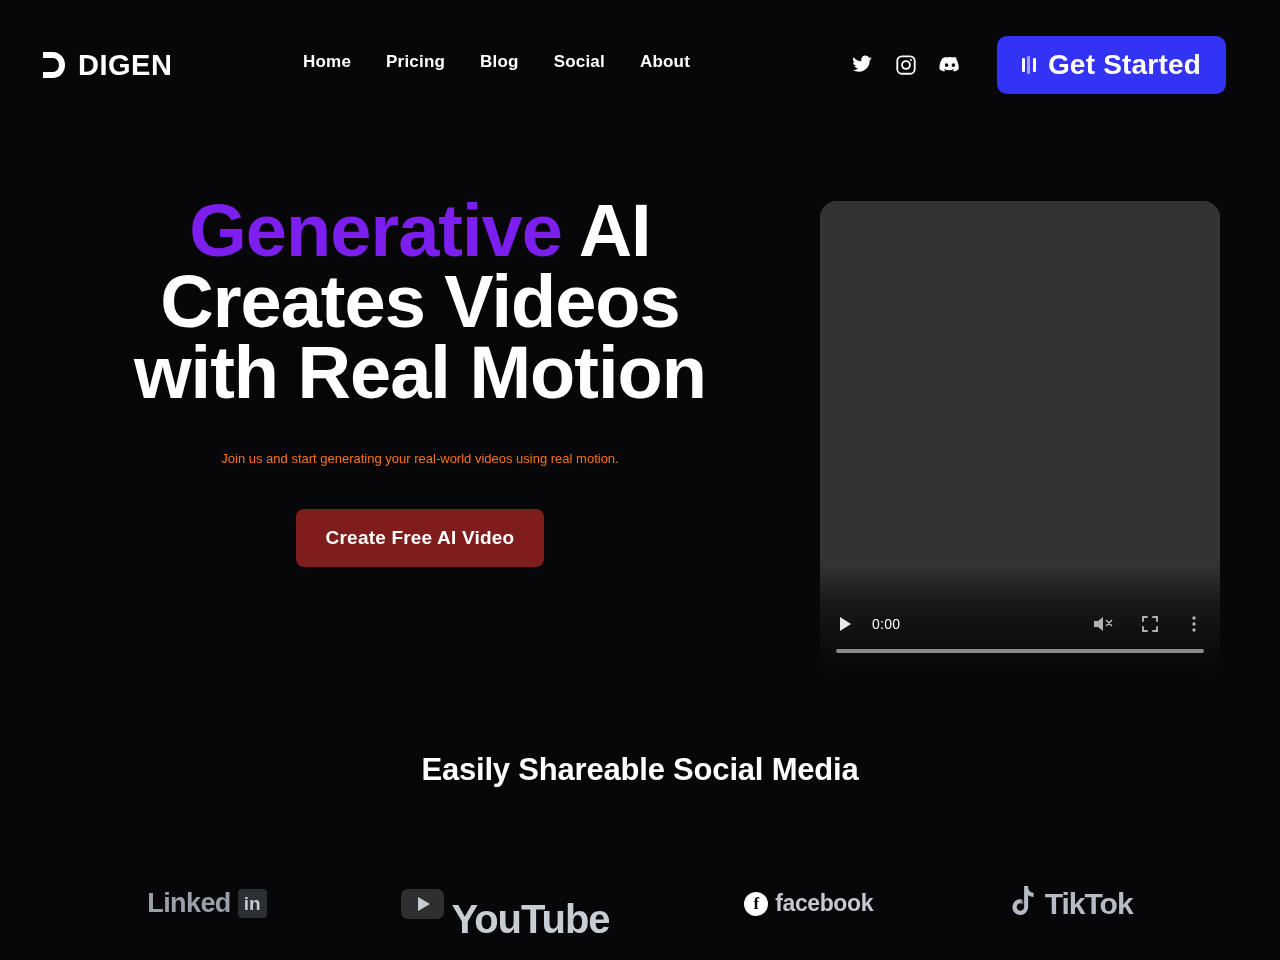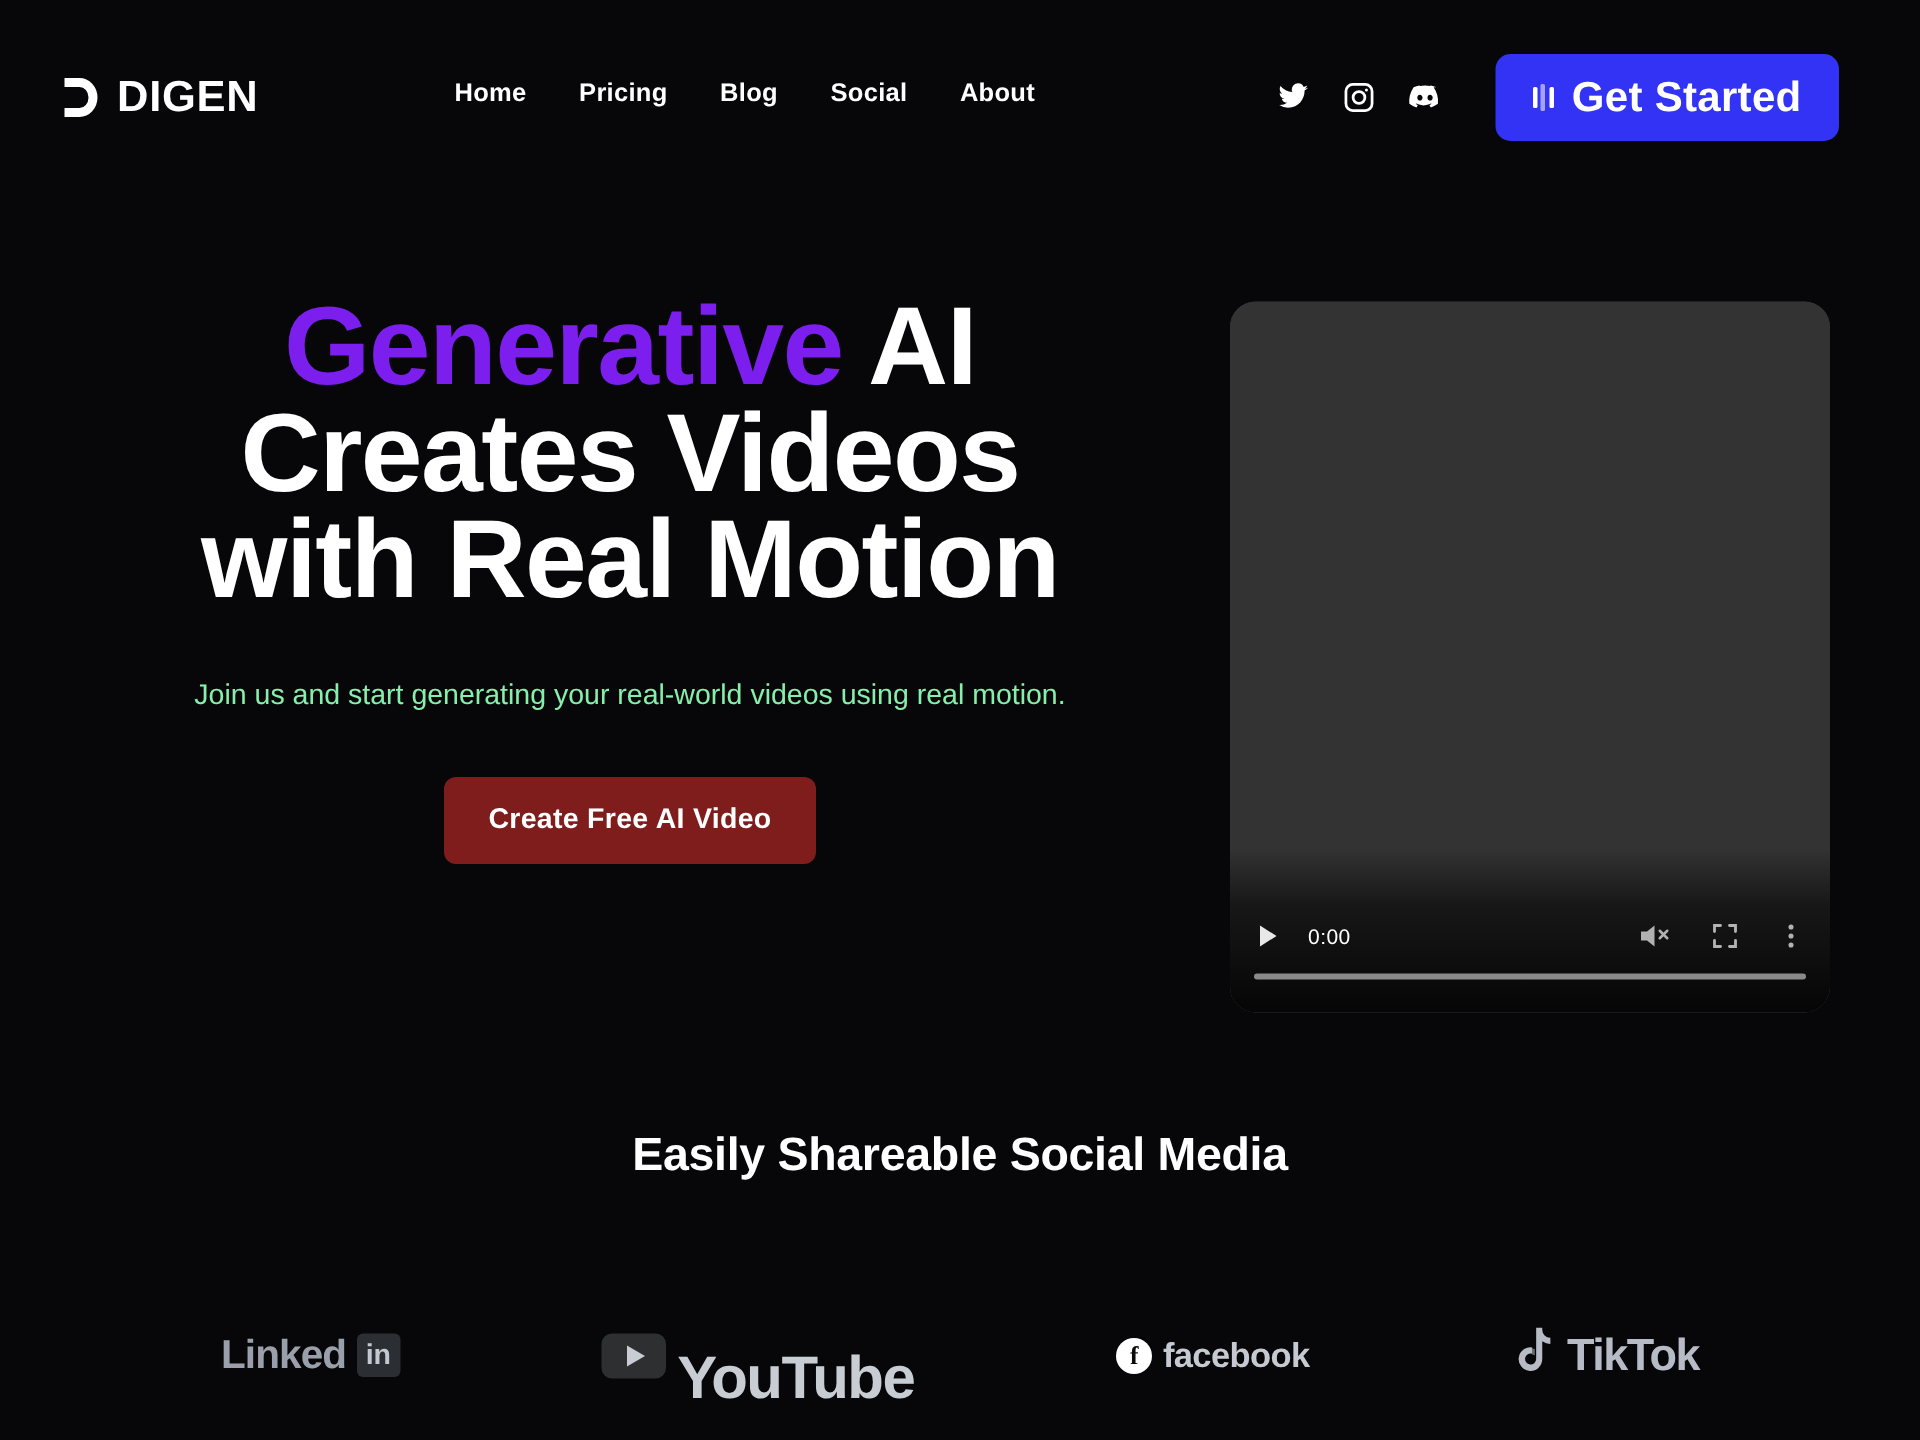--- a/index.html
+++ b/index.html
@@ -62,21 +62,21 @@
 
   
   .hero-left { position:absolute; left:60px; top:195px; width:720px; text-align:center; }
   .hero-title {
     font-size:74px; font-weight:bold; line-height:0.96;
     color:#ffffff; letter-spacing:-1px;
   }
   .hero-accent { color:#7c1fee; }
   .hero-sub {
     margin-top:42px;
-    font-size:19px; line-height:1.45; color:#86efac;
+    font-size:13px; line-height:1.45; color:#f97316;
     max-width:600px; margin-left:auto; margin-right:auto;
     font-weight:400;
   }
   .hero-cta {
     margin:40px auto 0; display:block;
     background:#7f1d1d; border:none; border-radius:8px;
     height:58px; padding:0 30px;
     color:#ffffff; font-size:19px; font-weight:bold;
     letter-spacing:0.2px; cursor:pointer;
     font-family:"Liberation Sans", sans-serif;

